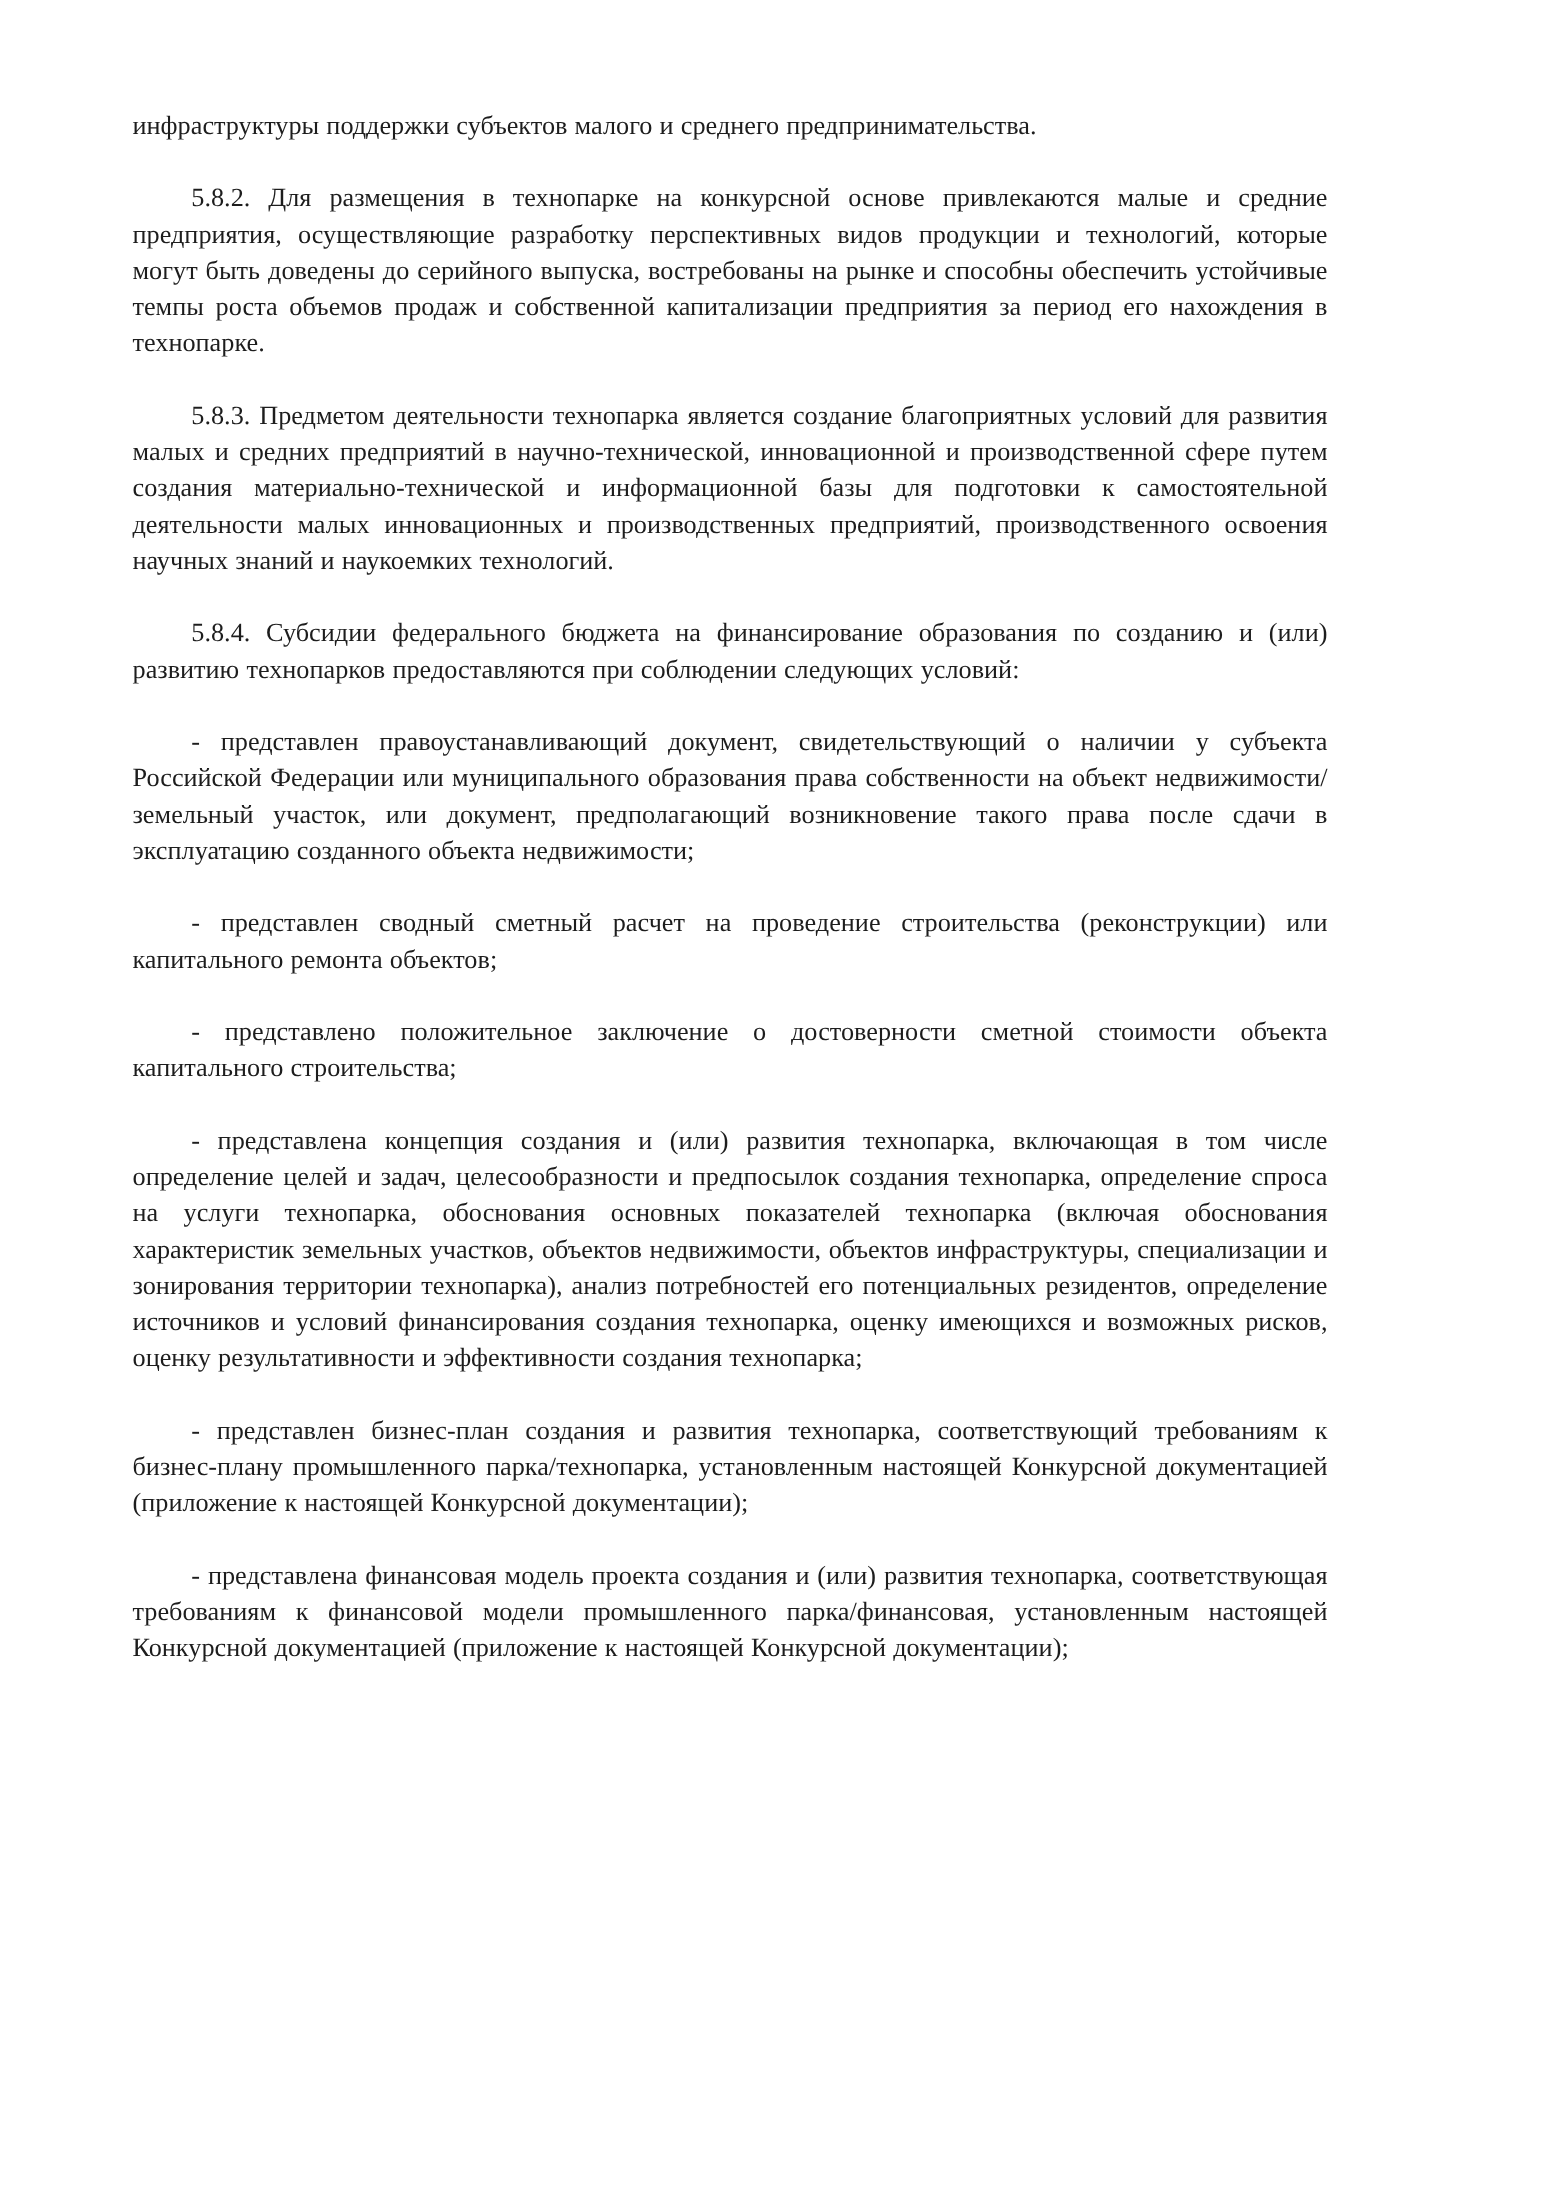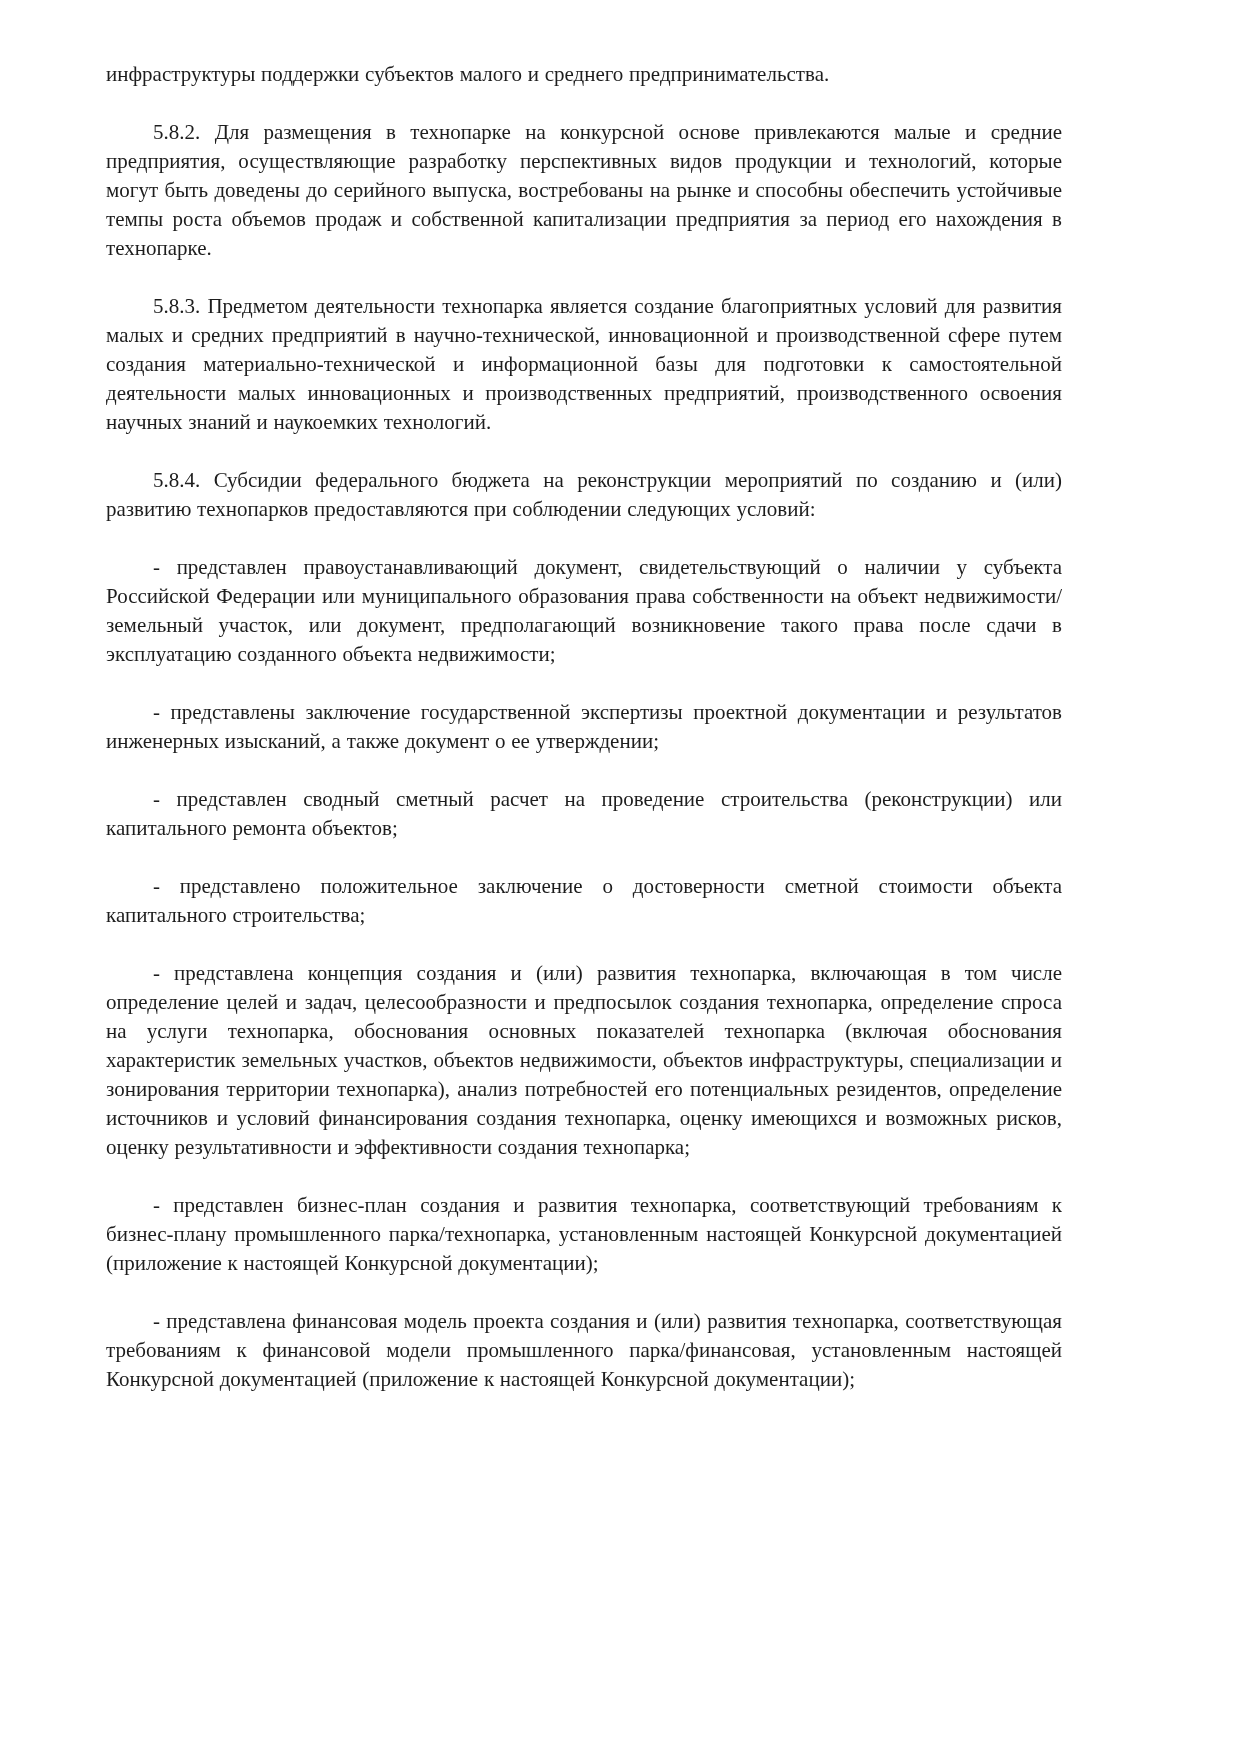--- a/index.html
+++ b/index.html
@@ -6,21 +6,21 @@
     margin: 0;
     padding: 0;
     background: #ffffff;
   }
   .page {
     position: relative;
     width: 1240px;
     height: 1754px;
     box-sizing: border-box;
     background: #ffffff;
-    padding: 60px 178px 60px 106px;
+    padding: 86px 178px 60px 106px;
     overflow: hidden;
     font-family: "Liberation Serif", "DejaVu Serif", serif;
     font-size: 21px;
     line-height: 29px;
     color: #1d1d1d;
   }
   .para {
     margin: 0 0 29px 0;
     text-align: justify;
     text-indent: 47px;
@@ -30,21 +30,20 @@
     text-indent: 0;
   }
 </style>
 </head>
 <body>
 
 <div class="page">
   <p class="para no-indent">инфраструктуры поддержки субъектов малого и среднего предпринимательства.</p>
   <p class="para">5.8.2. Для размещения в технопарке на конкурсной основе привлекаются малые и средние предприятия, осуществляющие разработку перспективных видов продукции и технологий, которые могут быть доведены до серийного выпуска, востребованы на рынке и способны обеспечить устойчивые темпы роста объемов продаж и собственной капитализации предприятия за период его нахождения в технопарке.</p>
   <p class="para">5.8.3. Предметом деятельности технопарка является создание благоприятных условий для развития малых и средних предприятий в научно-технической, инновационной и производственной сфере путем создания материально-технической и информационной базы для подготовки к самостоятельной деятельности малых инновационных и производственных предприятий, производственного освоения научных знаний и наукоемких технологий.</p>
-  <p class="para">5.8.4. Субсидии федерального бюджета на реконструкции мероприятий по созданию и (или) развитию технопарков предоставляются при соблюдении следующих условий:</p>
+  <p class="para">5.8.4. Субсидии федерального бюджета на финансирование образования по созданию и (или) развитию технопарков предоставляются при соблюдении следующих условий:</p>
   <p class="para">- представлен правоустанавливающий документ, свидетельствующий о наличии у субъекта Российской Федерации или муниципального образования права собственности на объект недвижимости/земельный участок, или документ, предполагающий возникновение такого права после сдачи в эксплуатацию созданного объекта недвижимости;</p>
-  <p class="para">- представлены заключение государственной экспертизы проектной документации и результатов инженерных изысканий, а также документ о ее утверждении;</p>
   <p class="para">- представлен сводный сметный расчет на проведение строительства (реконструкции) или капитального ремонта объектов;</p>
   <p class="para">- представлено положительное заключение о достоверности сметной стоимости объекта капитального строительства;</p>
   <p class="para">- представлена концепция создания и (или) развития технопарка, включающая в том числе определение целей и задач, целесообразности и предпосылок создания технопарка, определение спроса на услуги технопарка, обоснования основных показателей технопарка (включая обоснования характеристик земельных участков, объектов недвижимости, объектов инфраструктуры, специализации и зонирования территории технопарка), анализ потребностей его потенциальных резидентов, определение источников и условий финансирования создания технопарка, оценку имеющихся и возможных рисков, оценку результативности и эффективности создания технопарка;</p>
   <p class="para">- представлен бизнес-план создания и развития технопарка, соответствующий требованиям к бизнес-плану промышленного парка/технопарка, установленным настоящей Конкурсной документацией (приложение к настоящей Конкурсной документации);</p>
   <p class="para">- представлена финансовая модель проекта создания и (или) развития технопарка, соответствующая требованиям к финансовой модели промышленного парка/финансовая, установленным настоящей Конкурсной документацией (приложение к настоящей Конкурсной документации);</p>
 </div>
 
 </body></html>

